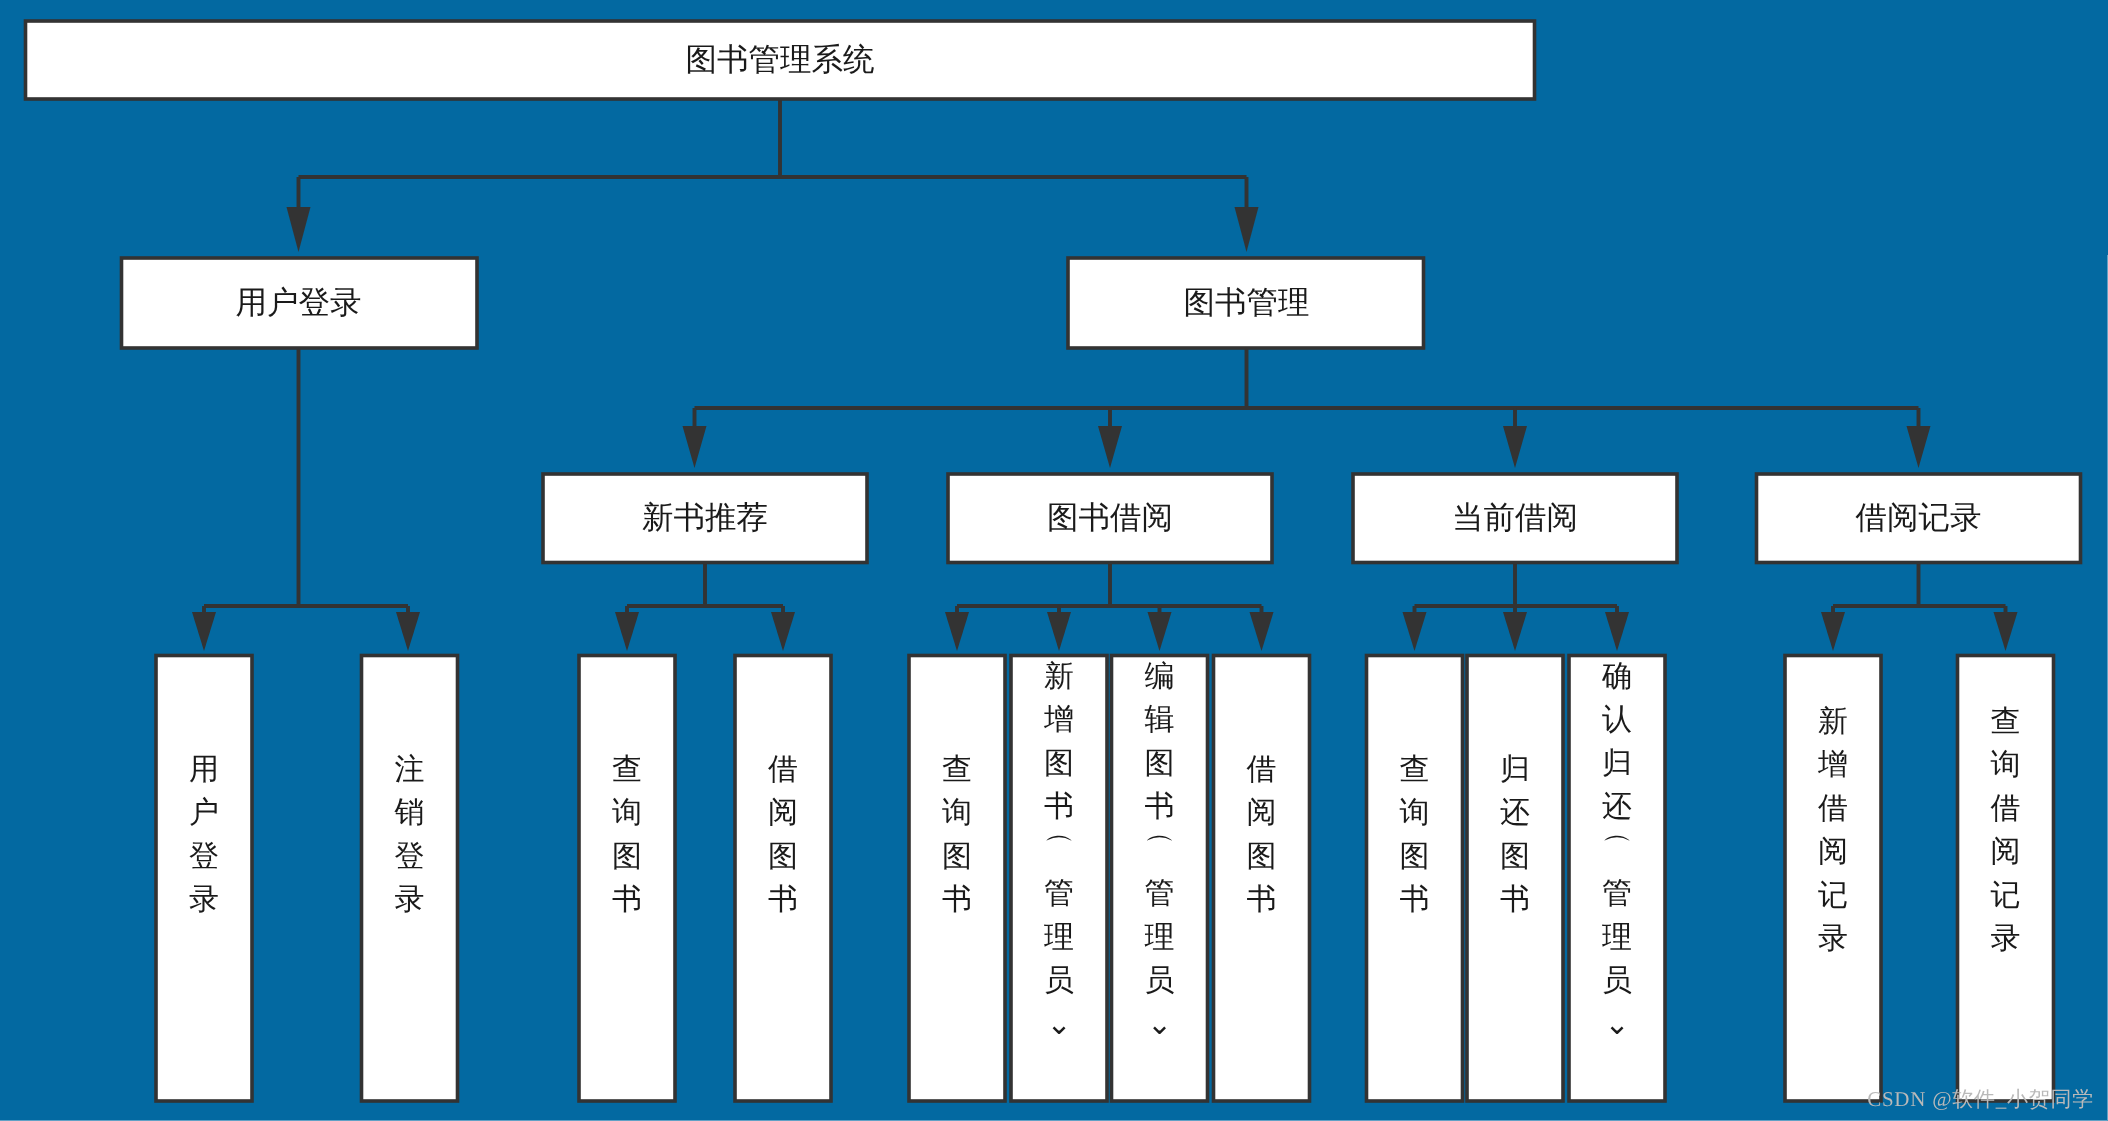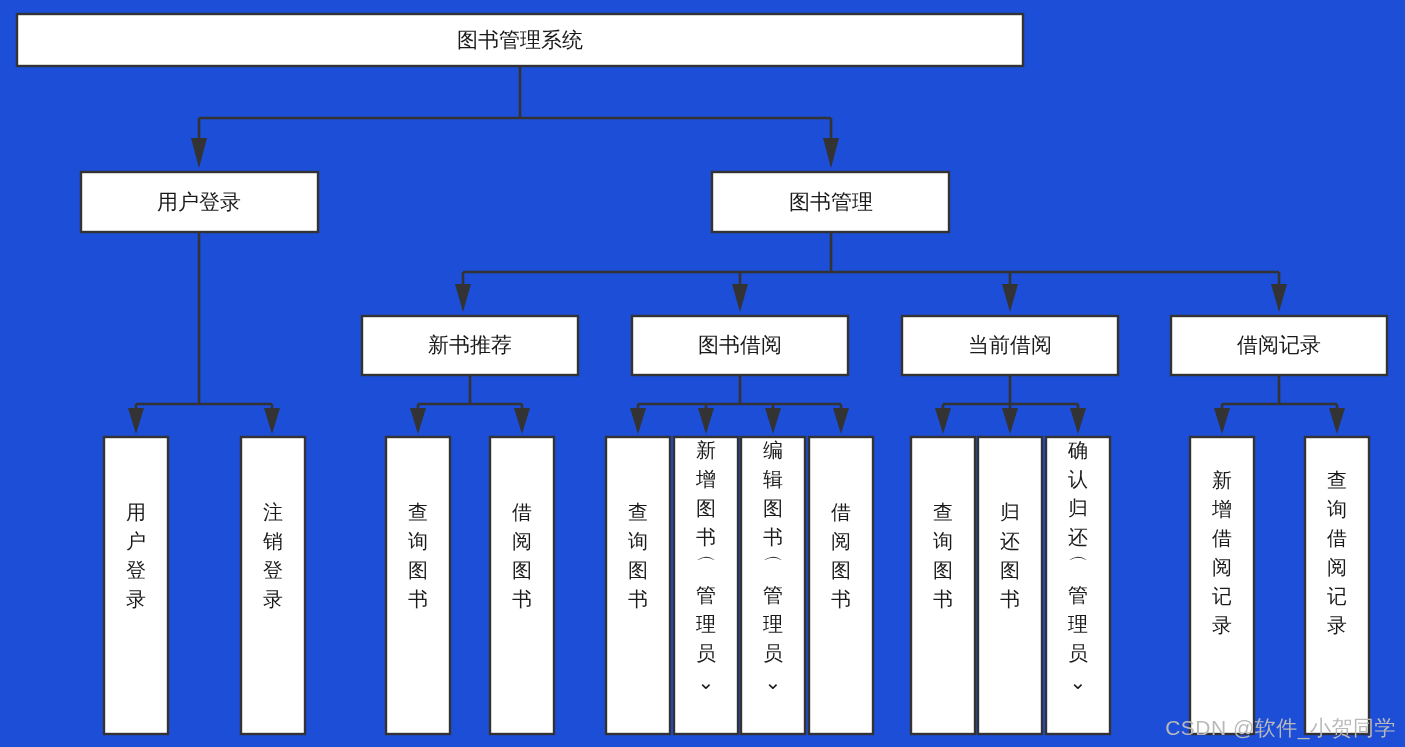--- a/index.html
+++ b/index.html
@@ -11,21 +11,21 @@
     width: 1405px;
     height: 747px;
     font-family: "DejaVu Sans", "Liberation Sans", sans-serif;
     overflow: hidden;
     position: relative;
   }
   #diagram-root {
     position: relative;
     width: 1405px;
     height: 747px;
-    background: #1d4ed8;
+    background: #0369a1;
   }
   svg#tree-svg {
     position: absolute;
     left: 0;
     top: 0;
     width: 1405px;
     height: 747px;
     display: block;
   }
   .node-box {
@@ -53,22 +53,22 @@
   .node-label-v {
     font-family: "DejaVu Sans", "Liberation Sans", sans-serif;
     font-size: 20px;
     fill: #1a1a1a;
     text-anchor: middle;
   }
   .watermark {
     position: absolute;
     right: 9px;
     bottom: 5px;
-    font-family: Liberation Sans, sans-serif;
-    font-size: 21px;
+    font-family: Liberation Serif, serif;
+    font-size: 14px;
     color: #b9b9b9;
     letter-spacing: 0.5px;
     white-space: nowrap;
     user-select: none;
   }
 </style>
 </head>
 <body>
 
 <div id="diagram-root">

